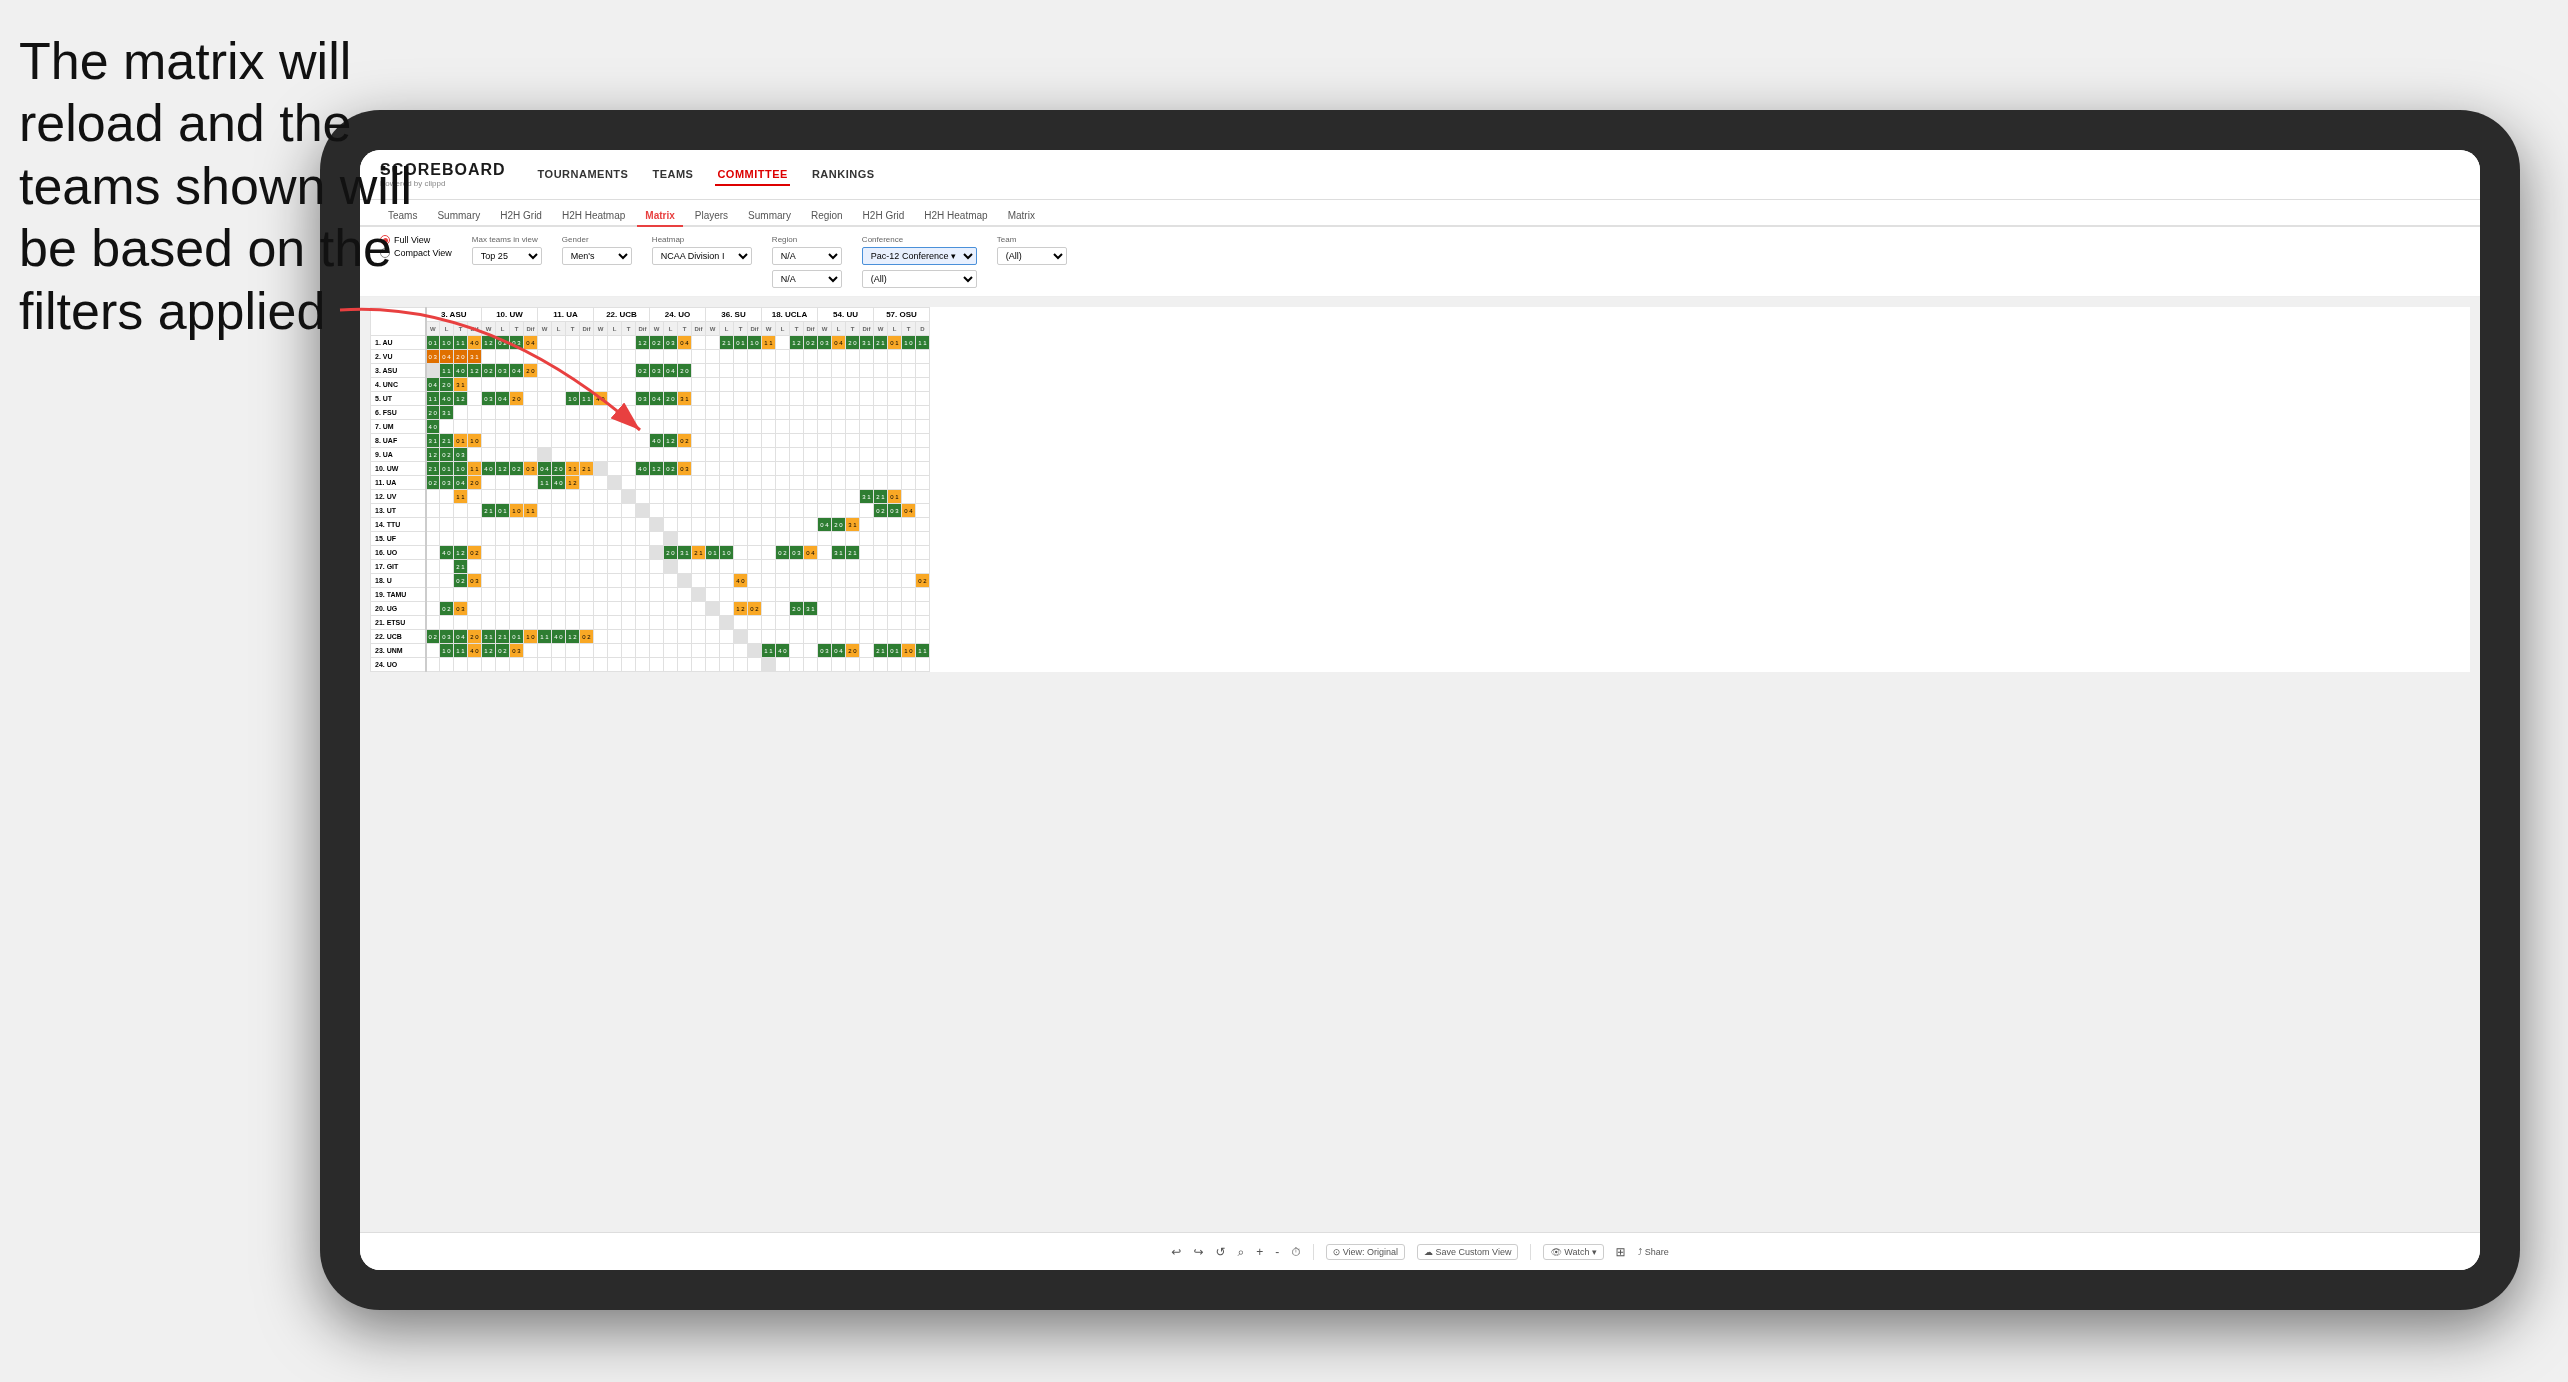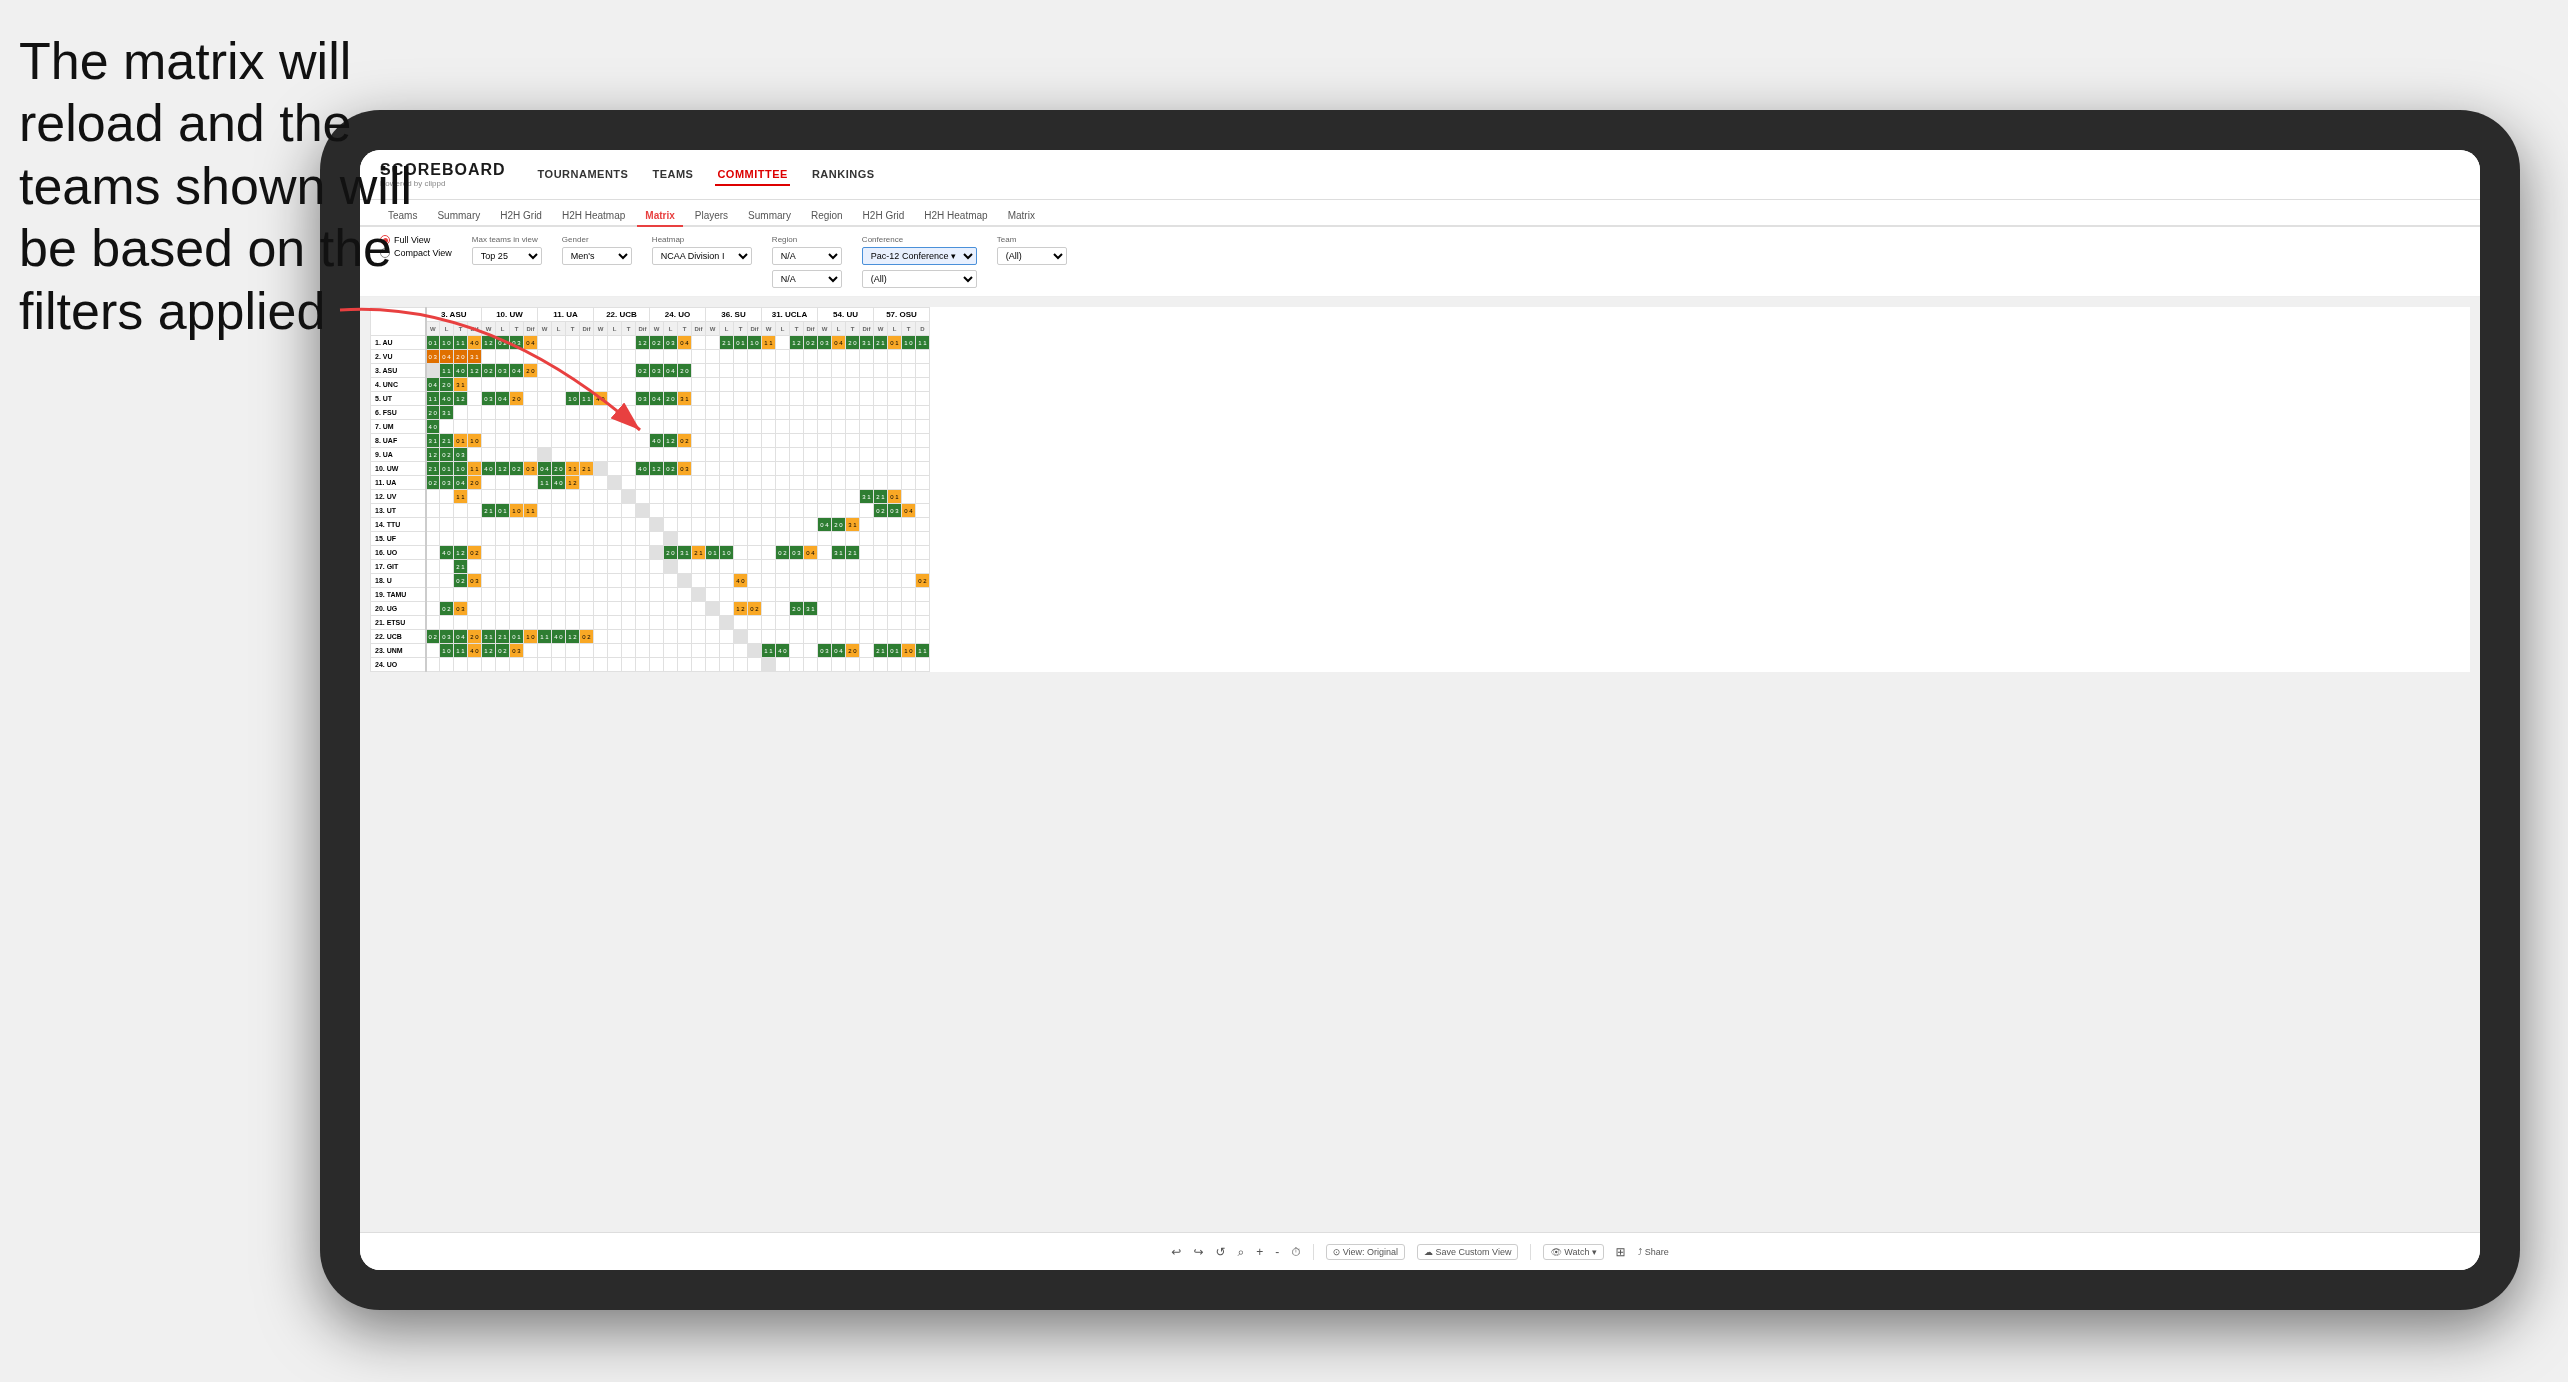--- a/index.html
+++ b/index.html
@@ -407,21 +407,21 @@
           <table class="matrix-table">
             <thead>
               <tr>
                 <th class="row-header" rowspan="2"></th>
                 <th colspan="4" class="col-header">3. ASU</th>
                 <th colspan="4" class="col-header">10. UW</th>
                 <th colspan="4" class="col-header">11. UA</th>
                 <th colspan="4" class="col-header">22. UCB</th>
                 <th colspan="4" class="col-header">24. UO</th>
                 <th colspan="4" class="col-header">36. SU</th>
-                <th colspan="4" class="col-header">31. UCLA</th>
+                <th colspan="4" class="col-header">18. UCLA</th>
                 <th colspan="4" class="col-header">54. UU</th>
                 <th colspan="4" class="col-header">57. OSU</th>
               </tr>
               <tr>
 
                 <th class="sub-col">W</th>
                 <th class="sub-col">L</th>
                 <th class="sub-col">T</th>
                 <th class="sub-col">Dif</th>
 

